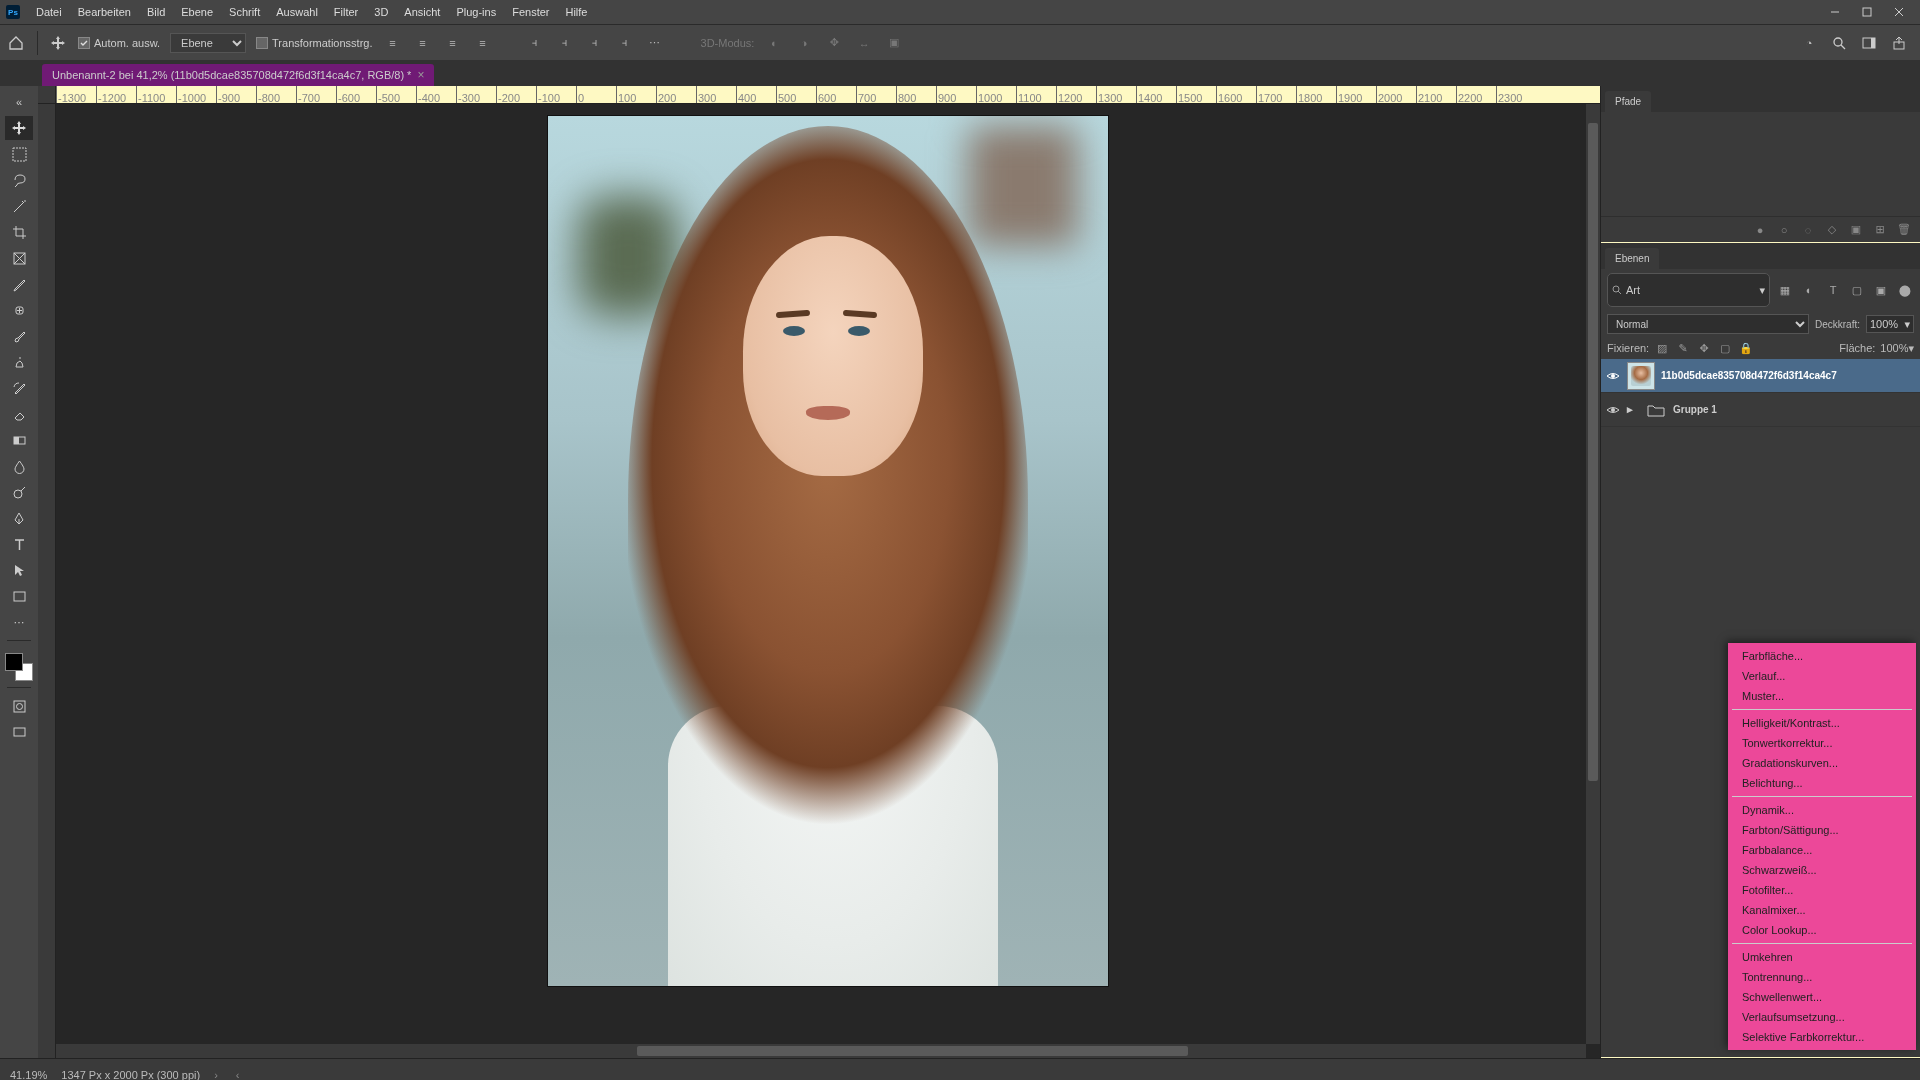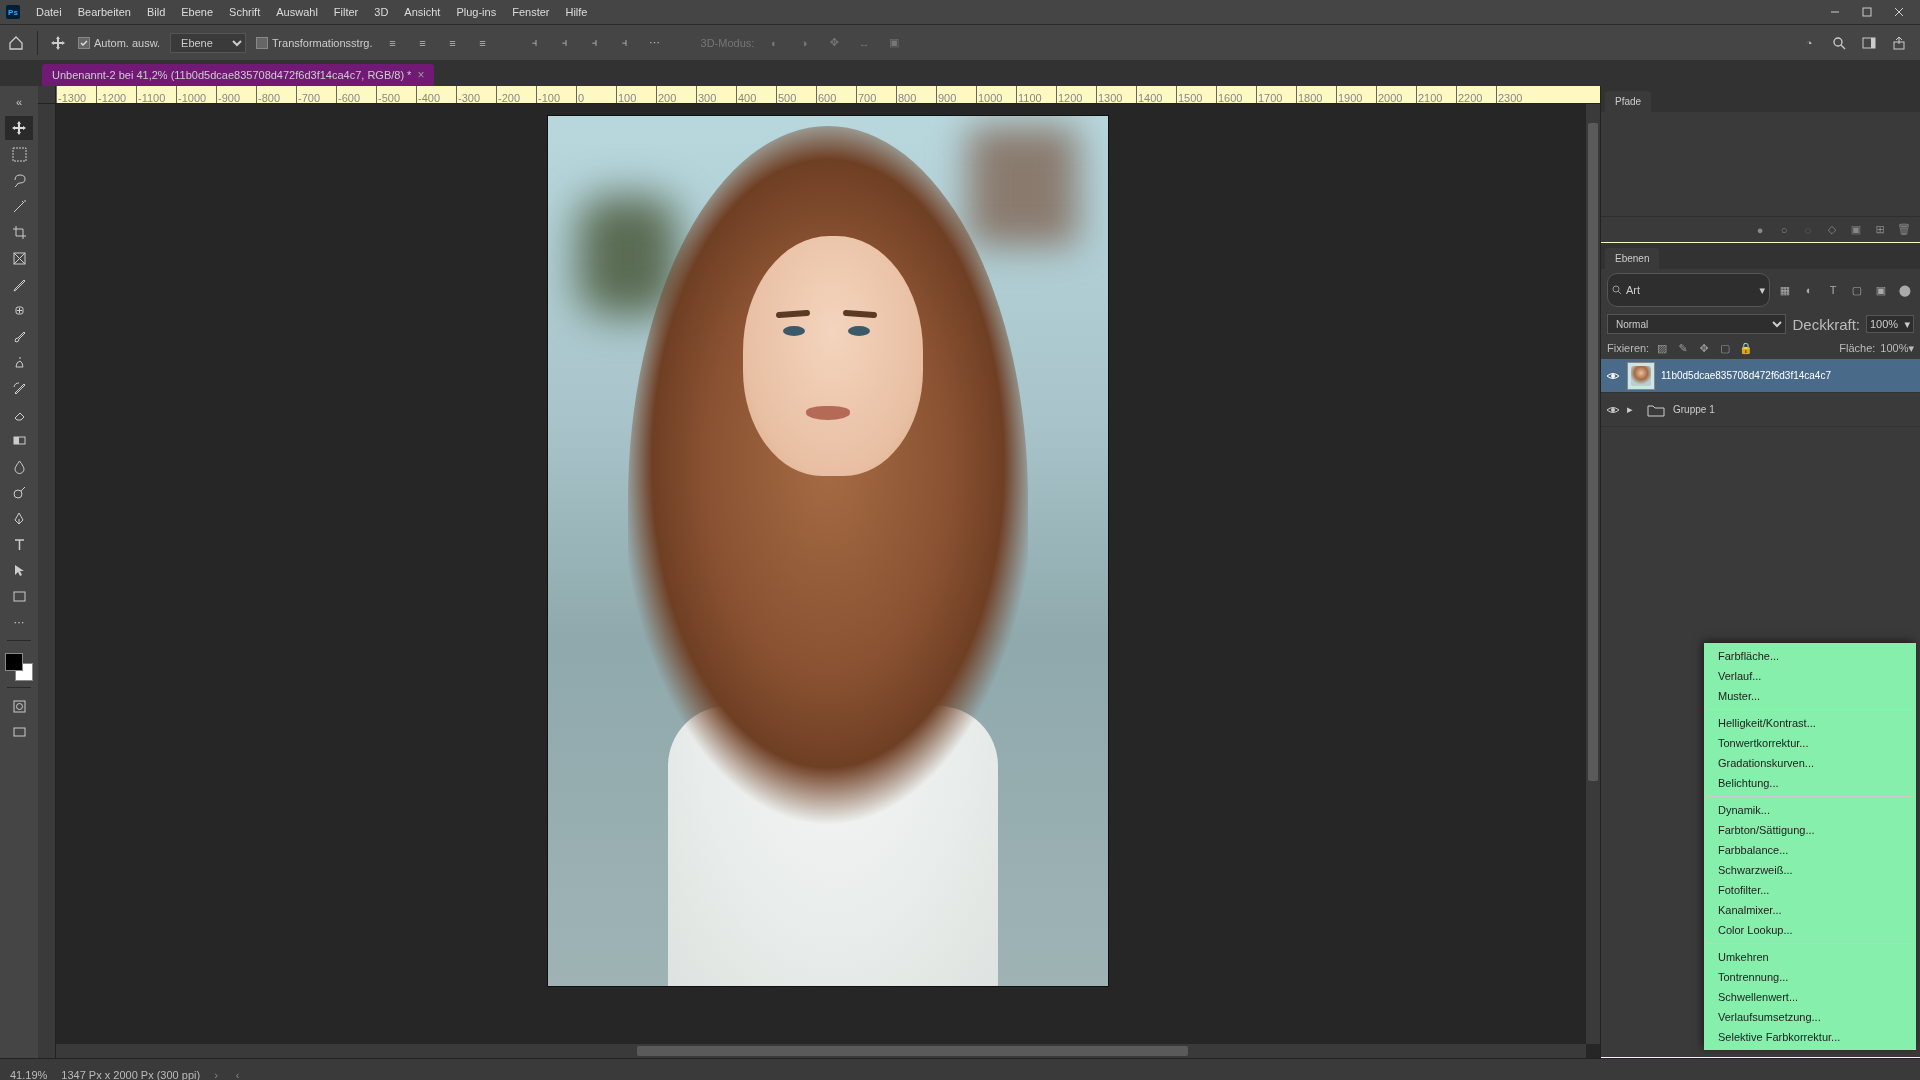--- a/index.html
+++ b/index.html
@@ -73,41 +73,41 @@
 .panel { border-bottom:1px solid #fef9c3; }
 .panel-tabs { display:flex; background:#323232; height:26px; align-items:flex-end;}
 .panel-tab { padding:5px 10px; font-size:10px; background:#3a3a3a; color:#ccc; border-top-left-radius:3px; border-top-right-radius:3px; margin-left:4px;}
 .panel-body { background:#3a3a3a; }
 .pfade-body { height:104px; }
 .pfade-foot { height:26px; display:flex; justify-content:flex-end; align-items:center; gap:8px; padding-right:8px; border-top:1px solid #2e2e2e;}
 .pfade-foot .ic { width:16px; height:16px; color:#888; display:flex; align-items:center; justify-content:center;}
 
 .ebenen-body { flex:1; display:flex; flex-direction:column; }
 .ebenen-controls { padding:4px 6px; display:flex; align-items:center; gap:6px; }
-.ebenen-controls .search { flex:1; background:#2e2e2e; border:1px solid #555; height:20px; display:flex; align-items:center; padding:16px 4px; gap:4px; border-radius:10px;}
+.ebenen-controls .search { flex:1; background:#2e2e2e; border:1px solid #555; height:20px; display:flex; align-items:center; padding:16px 4px; gap:4px; border-radius:5px;}
 .ebenen-controls .filt { width:18px; height:18px; display:flex; align-items:center; justify-content:center; color:#aaa;}
 .ebenen-row2 { padding:3px 6px; display:flex; align-items:center; gap:6px;}
 .ebenen-row2 select { background:#2e2e2e; border:1px solid #555; color:#ccc; flex:1; height:20px; font-size:10px; padding:0 4px;}
-.ebenen-row2 .lbl { font-size:15px; color:#bbb;}
+.ebenen-row2 .lbl { font-size:10px; color:#bbb;}
 .ebenen-row2 .val { background:#2e2e2e; border:1px solid #555; width:48px; height:18px; font-size:10px; display:flex; align-items:center; padding:0 3px;}
 .ebenen-row3 { padding:3px 6px; display:flex; align-items:center; gap:5px; font-size:10px; color:#bbb;}
 .ebenen-row3 .lockic { width:16px; height:16px; display:flex; align-items:center; justify-content:center; color:#999;}
 
-.layer-list { flex:1; background:#3a3a3a; overflow:hidden;}
+.layer-list { flex:1; background:#3a3a3a; overflow:hidden;font-weight:bold;}
 .layer { display:flex; align-items:center; height:34px; border-bottom:1px solid #333; padding:0 4px; gap:6px;}
 .layer.selected { background:#4a6a8a; color:#fff;}
 .layer .vis { width:16px; height:16px; display:flex; align-items:center; justify-content:center;}
 .layer .thumb-img { width:28px; height:28px; background:#cde4e8; border:1px solid #888; position:relative; overflow:hidden;}
 .layer .thumb-img::after { content:""; position:absolute; inset:3px; background: radial-gradient(circle at 50% 35%, #e8bfa3 0%, #a56b44 40%, transparent 70%), #b8d0d4; border-radius:2px;}
 .layer .thumb-folder { width:22px; height:18px; color:#ccc; display:flex; align-items:center; justify-content:center;}
 .layer .chev { width:12px; color:#ccc;}
 .layer .name { font-size:10px; }
 
 
-.adj-menu { position:absolute; right:4px; bottom:30px; width:212px; background:#86efac; color:#222; box-shadow: -2px -2px 8px rgba(0,0,0,0.5); z-index:100; padding:3px 0;}
+.adj-menu { position:absolute; right:4px; bottom:30px; width:188px; background:#ec4899; color:#222; box-shadow: -2px -2px 8px rgba(0,0,0,0.5); z-index:100; padding:3px 0;}
 .adj-menu .mi { padding:2px 14px; font-size:11px; line-height:16px; white-space:nowrap;}
 .adj-menu .msep { height:1px; background:#ccc; margin:3px 4px;}
 
 
 .statusbar { height:32px; background:#3a3a3a; border-top:1px solid #222; display:flex; align-items:center; padding:0 10px; gap:14px; font-size:10px; color:#bbb;}
 .statusbar .chev { color:#888; }
 
 svg { display:block; }
 </style>
 </head>

